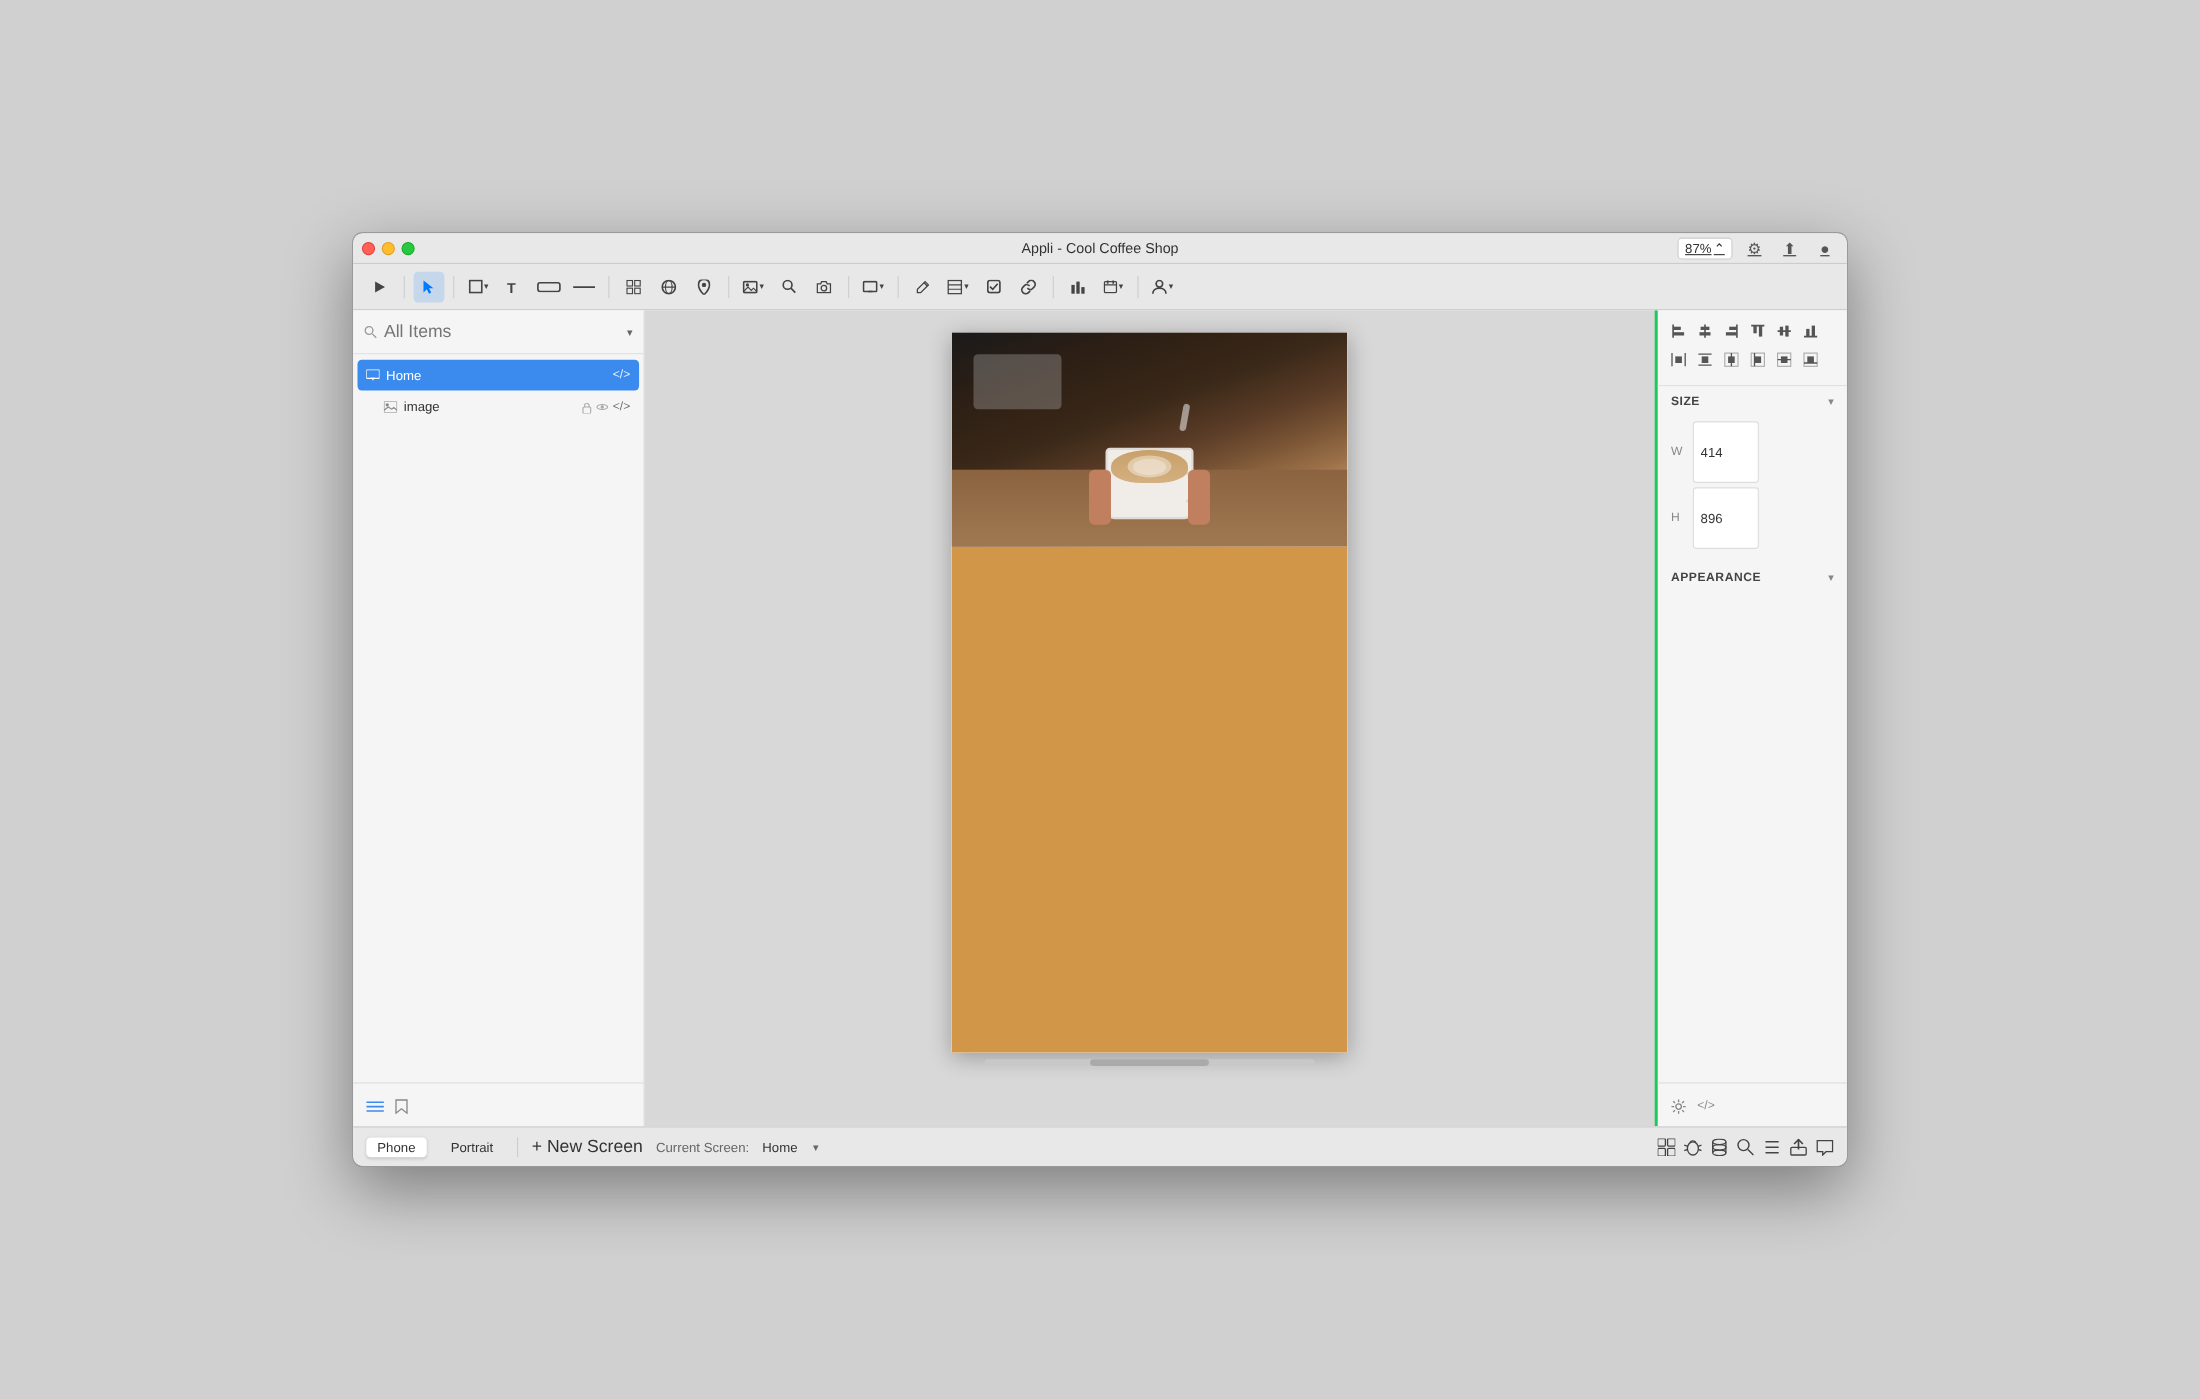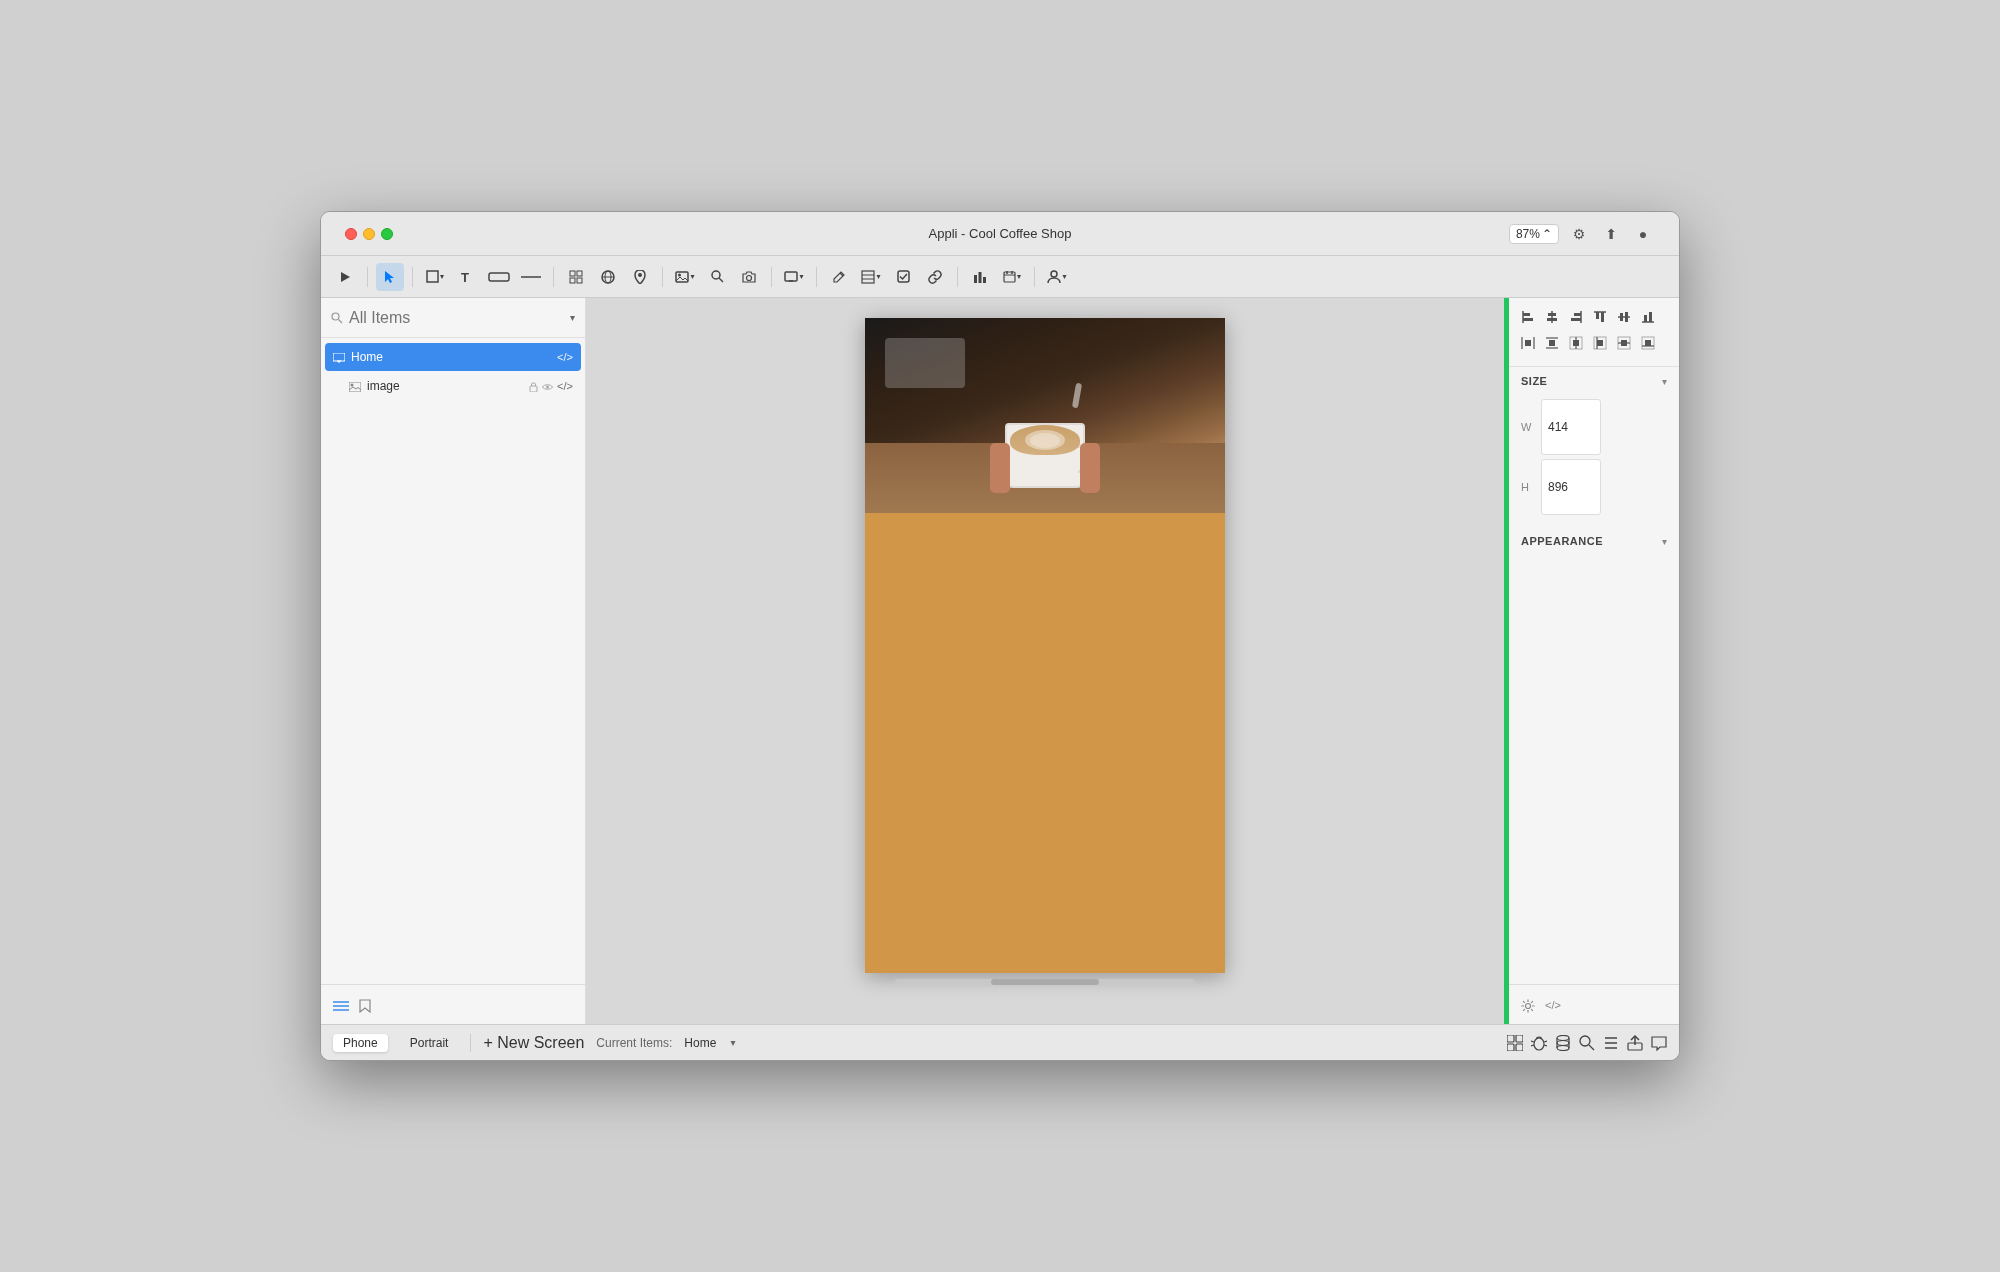--- a/index.html
+++ b/index.html
@@ -19,27 +19,28 @@
       background: #f0f0f0;
       border-radius: 10px;
       box-shadow: 0 20px 60px rgba(0,0,0,0.4);
       display: flex;
       flex-direction: column;
       overflow: hidden;
       border: 1px solid #999;
     }
     
     .title-bar {
-      height: 44px;
+      height: 28px;
       background: #e8e8e8;
       border-bottom: 1px solid #ccc;
       display: flex;
       align-items: center;
-      padding: 0 24px;
+      padding: 0 8px;
       position: relative;
+      text-decoration: underline;
     }
     .traffic-lights {
       display: flex;
       gap: 6px;
     }
     .traffic-light {
       width: 12px;
       height: 12px;
       border-radius: 50%;
       cursor: pointer;
@@ -211,21 +212,21 @@
     }
     .orange-section {
       width: 100%;
       height: 460px;
       background: #D19648;
     }
     
     .right-panel {
       width: 175px;
       background: #f5f5f5;
-      border-left: 5px solid #22c55e;
+      border-left: 3px solid #22c55e;
       display: flex;
       flex-direction: column;
     }
     .alignment-tools {
       padding: 8px;
       border-bottom: 1px solid #e0e0e0;
     }
     .align-row {
       display: flex;
       gap: 2px;
@@ -823,21 +824,21 @@
     </div>
   </div>
 
   <div class="bottom-bar">
     <div class="bottom-tab active">Phone</div>
     <div class="bottom-tab">Portrait</div>
     <div class="bottom-separator"></div>
     <div class="bottom-add-btn">
       <span>+ New Screen</span>
     </div>
-    <span class="current-screen-label">Current Items:</span>
+    <span class="current-screen-label">Current Screen:</span>
     <span class="current-screen-value">Home</span>
     <span class="screen-dropdown">▾</span>
     <div class="bottom-icons">
       <span class="bottom-icon-btn">
         <svg width="16" height="16" viewBox="0 0 16 16">
             <rect x="0" y="0" width="7" height="7" rx="1" fill="none" stroke="#444" stroke-width="1.2"></rect>
             <rect x="9" y="0" width="7" height="7" rx="1" fill="none" stroke="#444" stroke-width="1.2"></rect>
             <rect x="0" y="9" width="7" height="7" rx="1" fill="none" stroke="#444" stroke-width="1.2"></rect>
             <rect x="9" y="9" width="7" height="7" rx="1" fill="none" stroke="#444" stroke-width="1.2"></rect>
           </svg>

